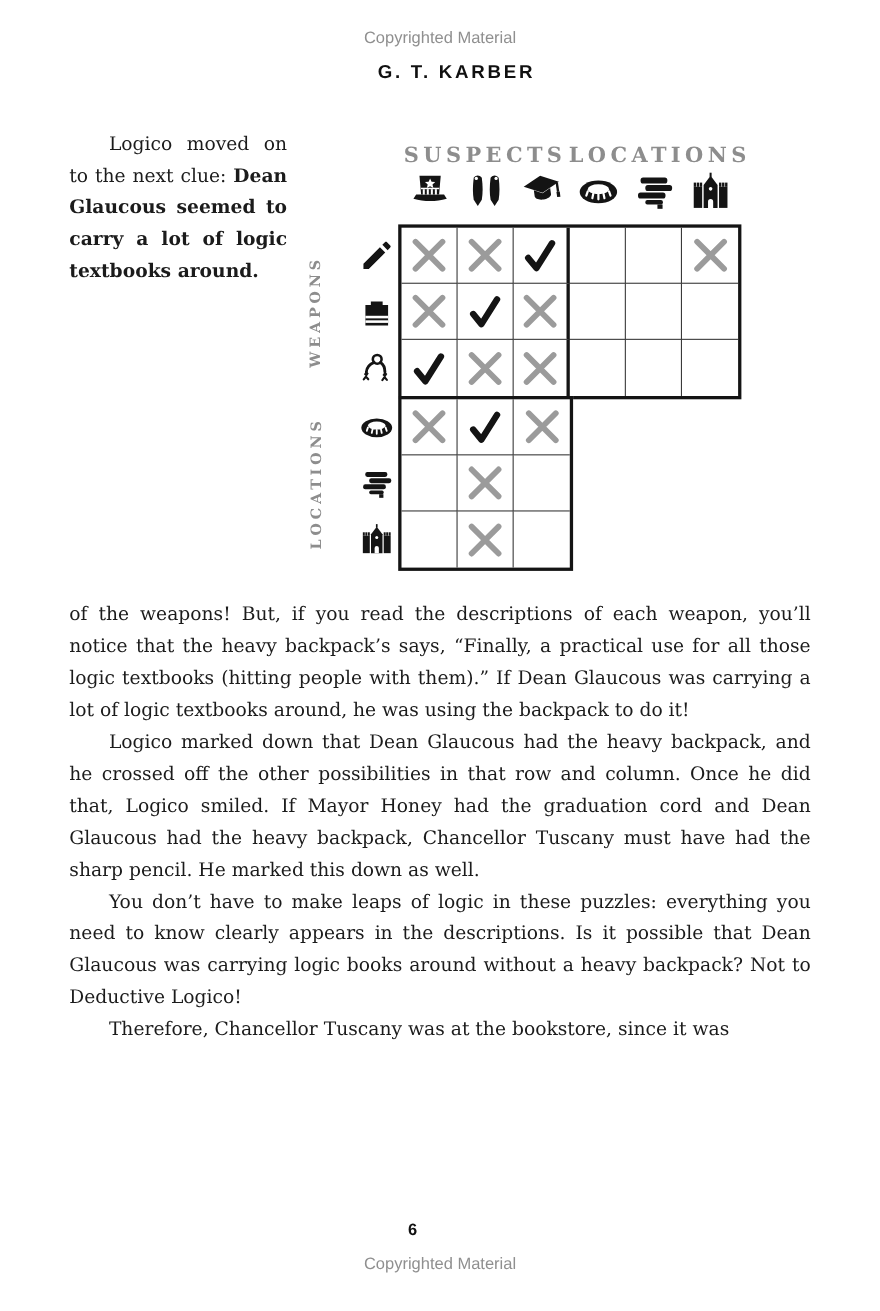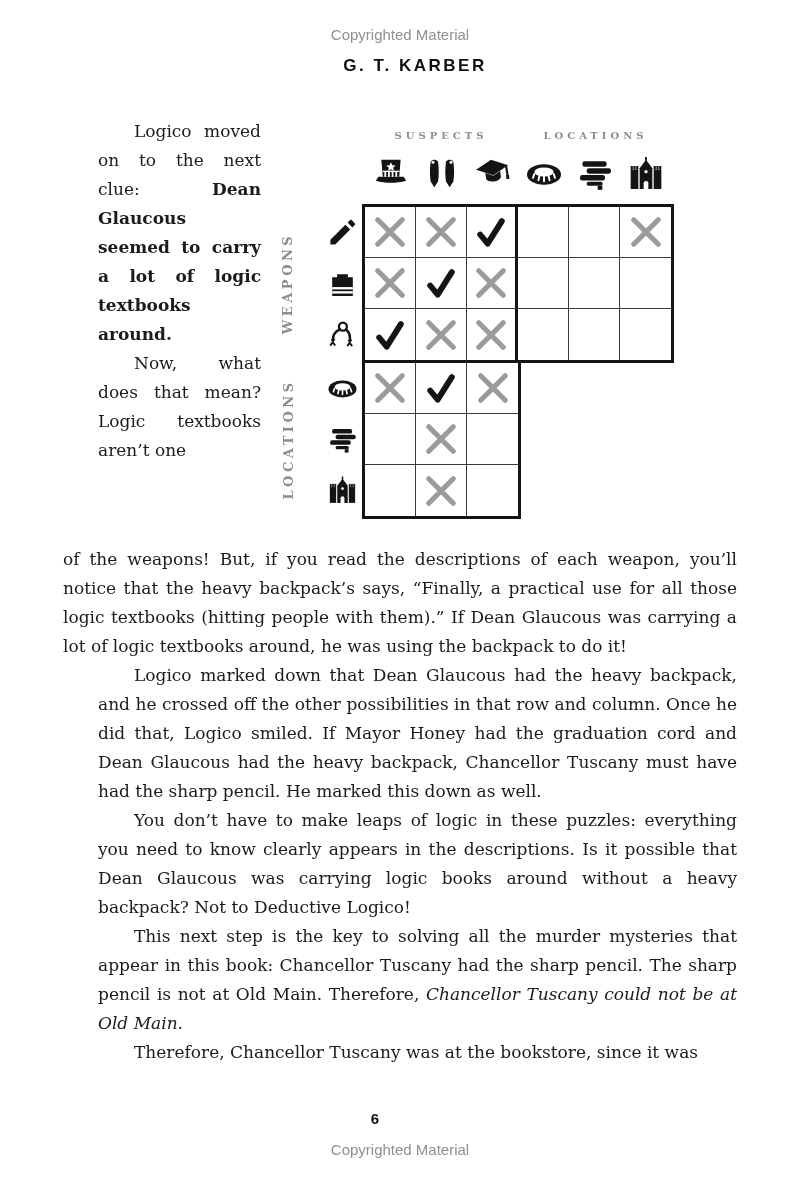--- a/index.html
+++ b/index.html
@@ -13,25 +13,25 @@
   .copyright{left:0;width:800px;font-family:"Liberation Sans",sans-serif;
     font-size:15px;color:#8f8f8f;text-align:center;}
   .author{left:0;width:800px;font-family:"Liberation Sans",sans-serif;
     font-weight:800;font-size:17px;letter-spacing:2.5px;color:#101010;padding-left:15px;}
   .folio{left:0;width:750px;font-family:"Liberation Sans",sans-serif;
     font-weight:800;font-size:15px;color:#101010;}
   
   .textcol{left:63px;top:117px;width:198px;}
   .fulltext{left:63px;top:545px;width:674px;}
   .para{margin:0;font-size:17px;line-height:29px;text-align:justify;}
-  .para.indent{text-indent:36px;margin-left:35px;}
+  .para.indent{text-indent:36px;}
   .para .b{font-weight:bold;}
   .para .i{font-style:italic;}
   
-  .grouplabel{font-size:10px;letter-spacing:4px;color:#8d8d8d;font-weight:600;}
+  .grouplabel{font-size:19px;letter-spacing:4px;color:#8d8d8d;font-weight:600;}
   .vwrap{display:flex;align-items:center;justify-content:center;}
   .vwrap>span{transform:rotate(-90deg);white-space:nowrap;font-size:13px;
     letter-spacing:3.5px;color:#8d8d8d;font-weight:600;}
   
   .colicons{left:365px;top:151px;display:grid;grid-template-columns:repeat(6,51px);height:46px;}
   .rowicons{display:grid;grid-auto-rows:51px;width:40px;}
   .iconcell{display:flex;align-items:center;justify-content:center;color:#141414;}
   .iconcell svg{display:block;}
   
   .gblock{display:grid;border:3px solid #141414;background:#fff;}
@@ -45,21 +45,20 @@
 </head>
 <body>
 
 <div class="page">
 
   <div class="abs copyright center" style="top:26px;">Copyrighted Material</div>
   <div class="abs author center" style="top:56px;">G. T. KARBER</div>
 
   <div class="abs textcol" id="text-column">
       <p class="para indent"><span>Logico moved on to the next clue: </span><span class="b">Dean Glaucous seemed to carry a lot of logic textbooks around.</span></p>
-      <p class="para indent"><span>Now, what does that mean? Logic textbooks aren’t one</span></p>
     </div>
 
   <div class="abs grouplabel center" style="left:362px;top:130px;width:158px;">SUSPECTS</div>
   <div class="abs grouplabel center" style="left:517px;top:130px;width:157px;">LOCATIONS</div>
 
   <div class="abs vwrap" style="left:268px;top:204px;width:40px;height:159px;">
     <span>WEAPONS</span>
   </div>
   <div class="abs vwrap" style="left:268px;top:360px;width:40px;height:159px;">
     <span>LOCATIONS</span>
@@ -286,19 +285,18 @@
           <path d="M10 10L38 38M38 10L10 38" stroke="#9b9b9b" stroke-width="6" stroke-linecap="round" fill="none"></path>
         </svg>
       </div>
       <div class="gcell"></div>
     </div>
 
   <div class="abs fulltext" id="full-text">
       <p class="para"><span>of the weapons! But, if you read the descriptions of each weapon, you’ll notice that the heavy backpack’s says, “Finally, a practical use for all those logic textbooks (hitting people with them).” If Dean Glaucous was carrying a lot of logic textbooks around, he was using the backpack to do it!</span></p>
       <p class="para indent"><span>Logico marked down that Dean Glaucous had the heavy backpack, and he crossed off the other possibilities in that row and column. Once he did that, Logico smiled. If Mayor Honey had the graduation cord and Dean Glaucous had the heavy backpack, Chancellor Tuscany must have had the sharp pencil. He marked this down as well.</span></p>
       <p class="para indent"><span>You don’t have to make leaps of logic in these puzzles: everything you need to know clearly appears in the descriptions. Is it possible that Dean Glaucous was carrying logic books around without a heavy backpack? Not to Deductive Logico!</span></p>
-      <p class="para indent"><span>This next step is the key to solving all the murder mysteries that appear in this book: Chancellor Tuscany had the sharp pencil. The sharp pencil is not at Old Main. Therefore, </span><span class="i">Chancellor Tuscany could not be at Old Main.</span></p>
       <p class="para indent"><span>Therefore, Chancellor Tuscany was at the bookstore, since it was</span></p>
     </div>
 
   <div class="abs folio center" style="top:1110px;">6</div>
   <div class="abs copyright center" style="top:1141px;">Copyrighted Material</div>
 </div>
 
 </body></html>

